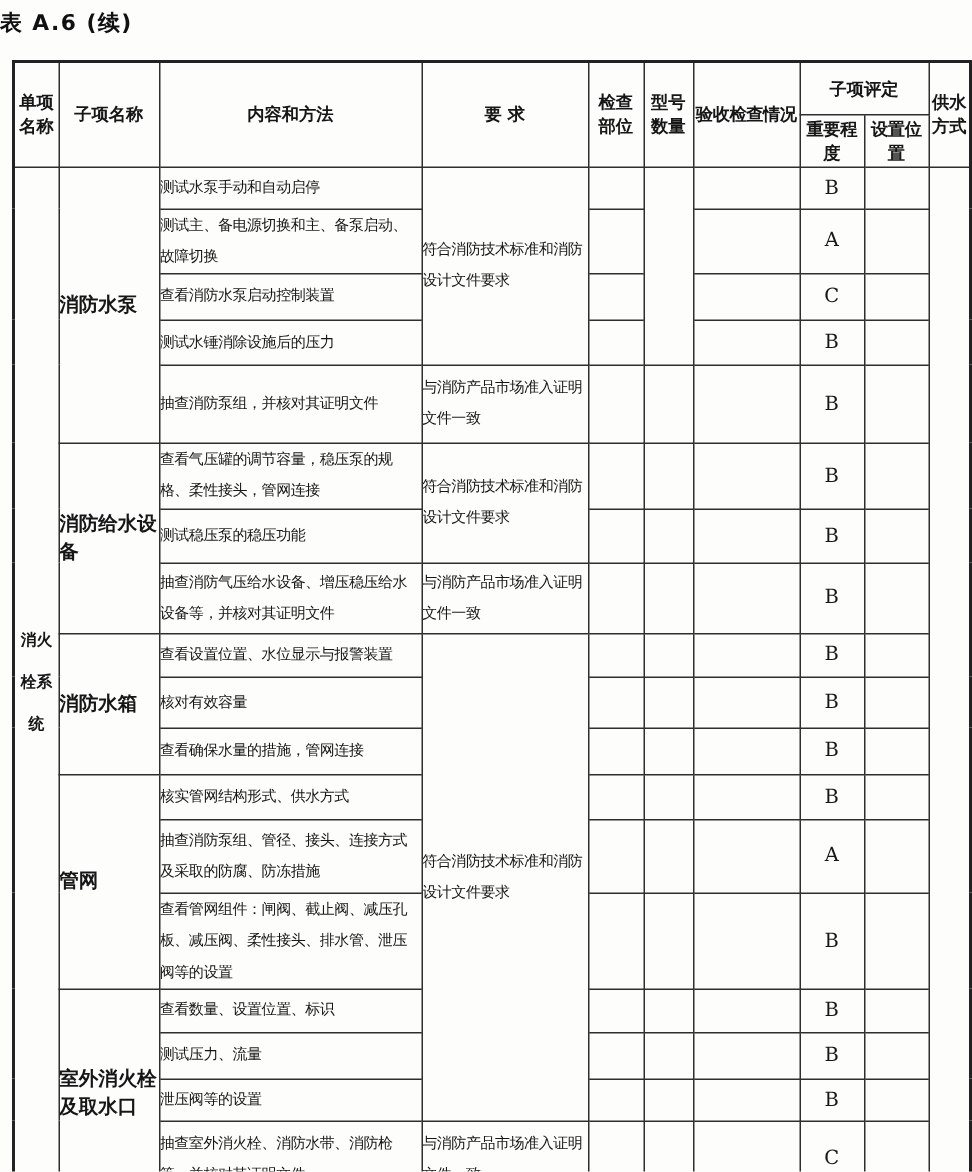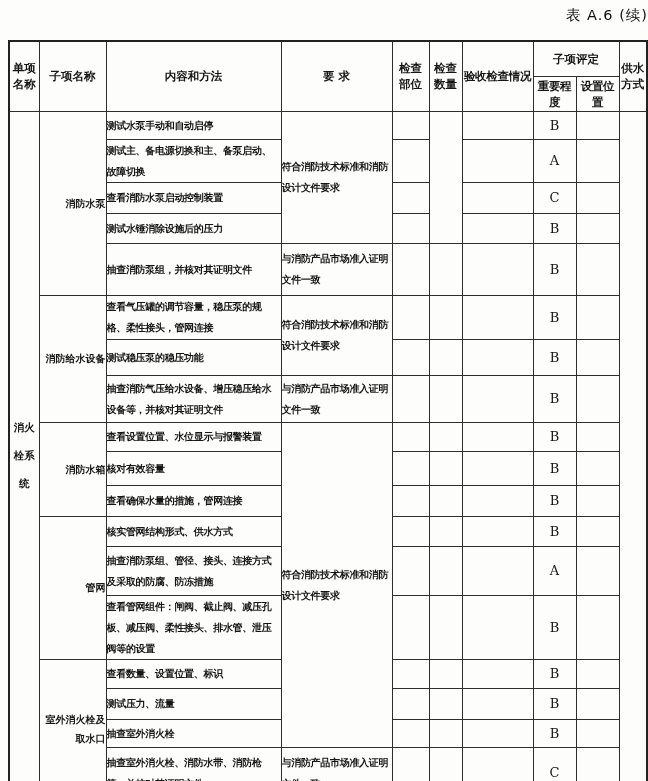--- a/index.html
+++ b/index.html
@@ -14,23 +14,23 @@
     height:781px;
     background:#fdfdfb;
     overflow:hidden;
     color:#161616;
   }
   .title{
     position:absolute;
     top:6px;
     left:0;
     width:100%;
-    text-align:right;
+    text-align:left;
     font-size:14.5px;
-    font-weight:normal;
+    font-weight:bold;
     letter-spacing:1px;
     color:#101010;
   }
   table.form{
     position:absolute;
     left:8px;
     top:40px;
     width:638px;
     border-collapse:collapse;
     table-layout:fixed;
@@ -47,31 +47,31 @@
     font-size:11.5px;
     font-weight:bold;
     line-height:16px;
     text-align:center;
     padding:1px;
     word-break:break-all;
   }
   .th-sm{font-size:10.5px;letter-spacing:-0.3px;}
   .c-content, .c-req{
     font-size:10px;
-    font-weight:700;
+    font-weight:400;
     letter-spacing:-0.3px;
     line-height:21px;
     text-align:left;
     padding:1px 4px;
     word-break:break-all;
   }
   .c-group{
-    font-size:10px;
+    font-size:13px;
     font-weight:600;
-    text-align:right;
+    text-align:left;
     line-height:19px;
     padding:1px 3px;
     word-break:break-all;
   }
   .c-unit{
     font-size:10.5px;
     font-weight:600;
     text-align:center;
     line-height:28px;
     padding:0 5px;
@@ -105,21 +105,21 @@
         <col style="width:43px">
       <col style="width:28px">
     </colgroup>
     <thead>
       <tr style="height:35px">
         <th rowspan="2">单项名称</th>
         <th rowspan="2">子项名称</th>
         <th rowspan="2">内容和方法</th>
         <th rowspan="2">要 求</th>
         <th rowspan="2">检查部位</th>
-        <th rowspan="2">检查数量</th>
+        <th rowspan="2">型号数量</th>
         <th rowspan="2" class="th-sm">验收检查情况</th>
         <th colspan="2">子项评定</th>
         <th rowspan="2">供水方式</th>
       </tr>
       <tr style="height:35px">
         <th class="th-sm">重要程度</th>
         <th class="th-sm">设置位置</th>
       </tr>
     </thead>
     <tbody>
@@ -254,21 +254,21 @@
         </tr>
         <tr style="height: 31px; margin-top: 25px;">
           <td class="c-content">测试压力、流量</td>
           <td class="c-empty"></td>
           <td class="c-empty"></td>
           <td class="c-empty"></td>
           <td class="c-grade">B</td>
           <td class="c-empty"></td>
         </tr>
         <tr style="height: 28px;">
-          <td class="c-content">抽查室外消火栓</td>
+          <td class="c-content">泄压阀等的设置</td>
           <td class="c-empty"></td>
           <td class="c-empty"></td>
           <td class="c-empty"></td>
           <td class="c-grade">B</td>
           <td class="c-empty"></td>
         </tr>
         <tr style="height: 52px;">
           <td class="c-content">抽查室外消火栓、消防水带、消防枪等，并核对其证明文件</td>
           <td class="c-req" rowspan="1">与消防产品市场准入证明文件一致</td>
           <td class="c-empty"></td>

